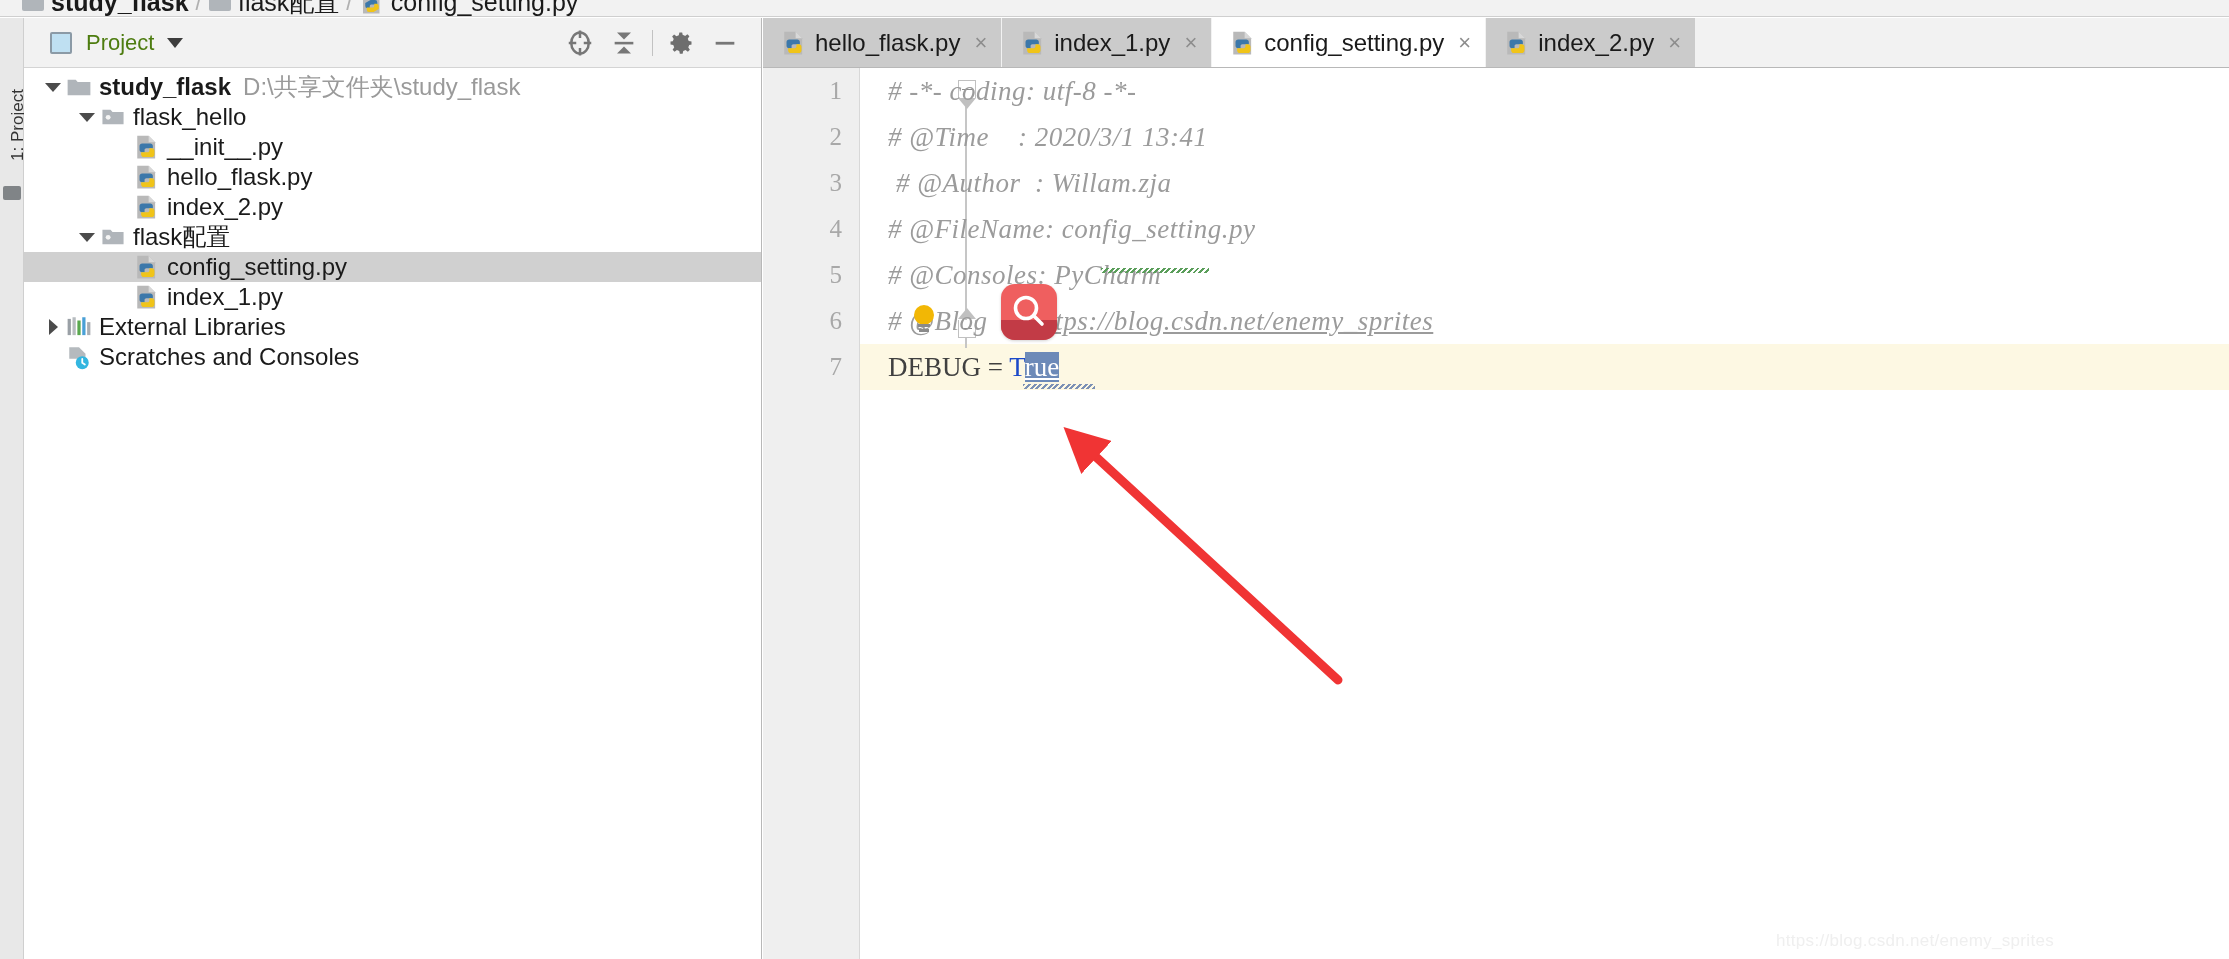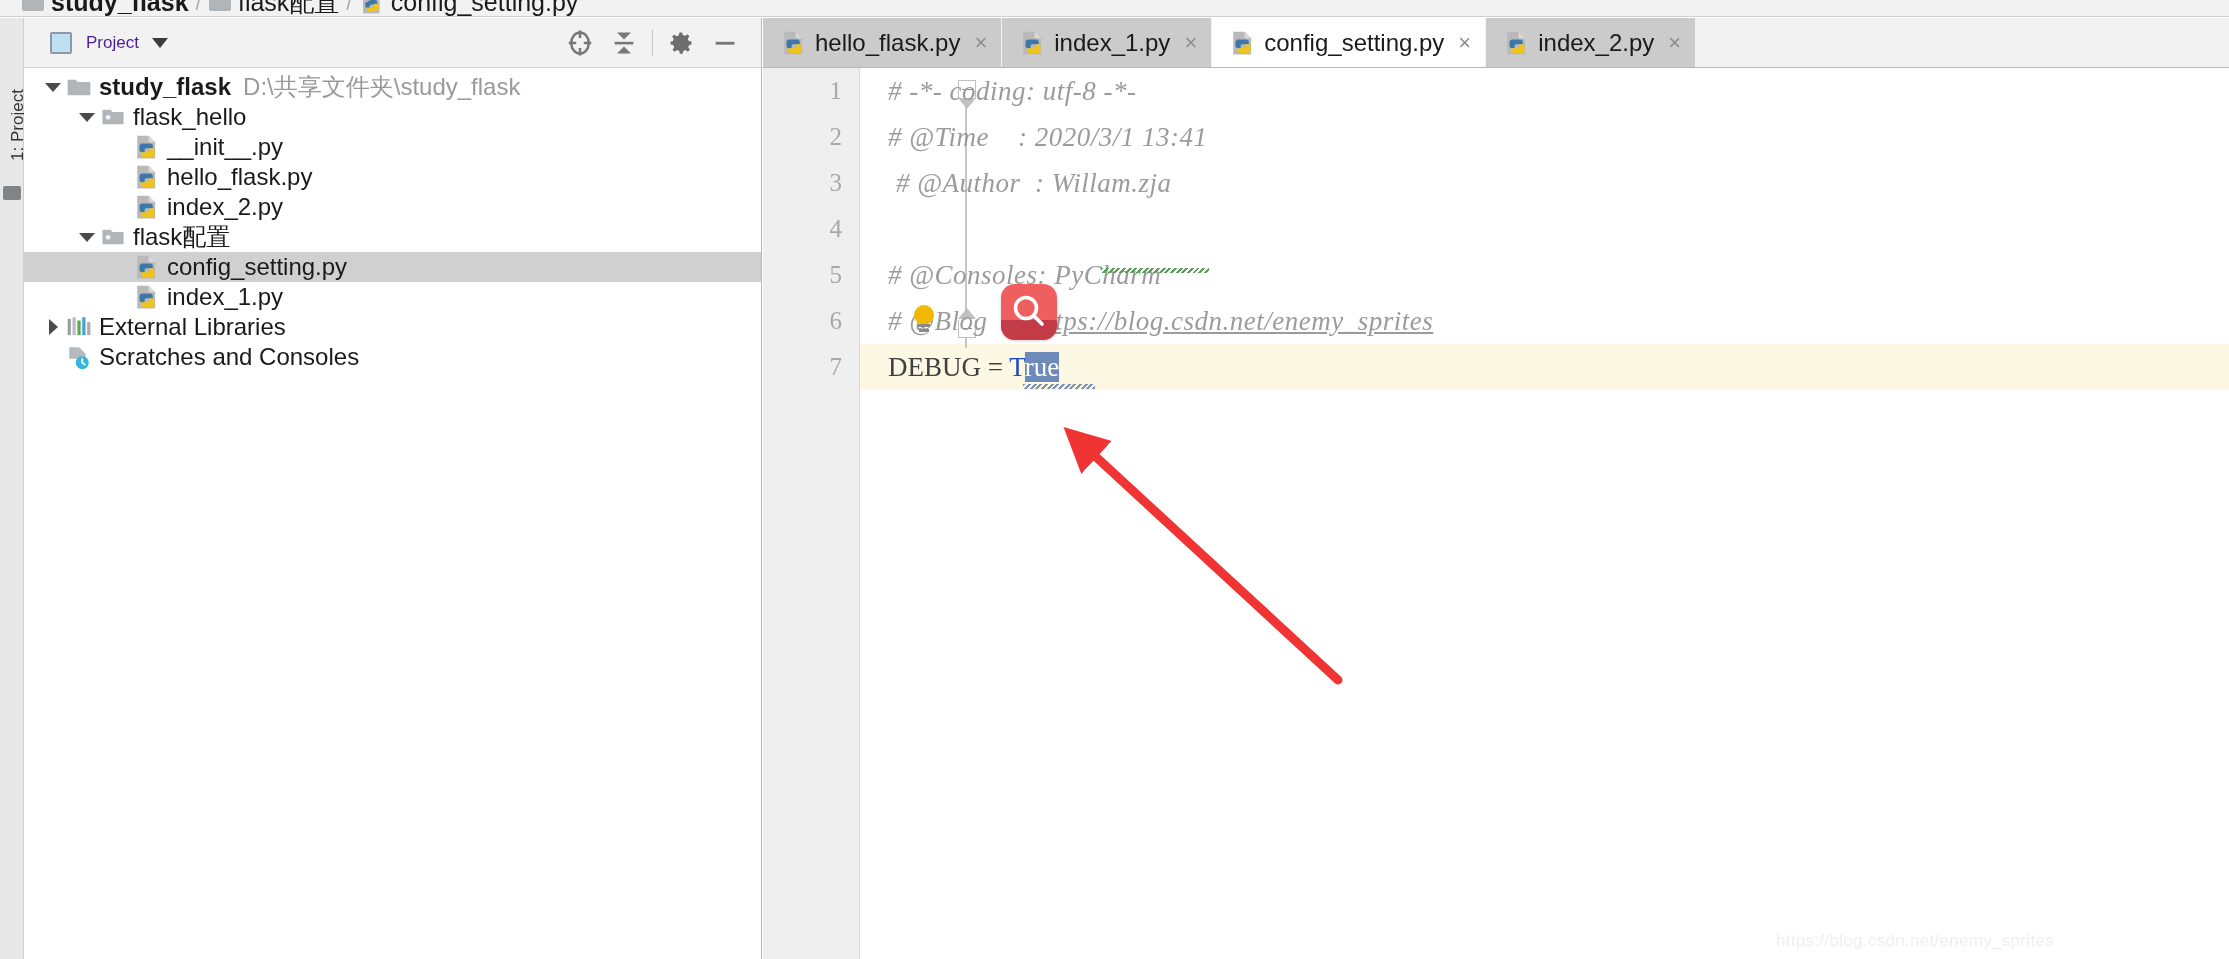--- a/index.html
+++ b/index.html
@@ -67,21 +67,21 @@
     border-bottom: 1px solid #d4d4d4;
     display: flex; align-items: center;
   }
   .ph-icon {
     margin-left: 26px;
     width: 22px; height: 22px;
     border: 2px solid #8b9aa6; background: #bfe0f2;
     border-radius: 2px;
   }
   .ph-title {
-    margin-left: 14px; font-size: 17px; color: #4c1d95;
+    margin-left: 14px; font-size: 22px; color: #4d7c0f;
   }
   .ph-caret {
     margin-left: 13px;
     width: 0; height: 0;
     border-left: 8px solid transparent; border-right: 8px solid transparent;
     border-top: 10px solid #3d3d3d;
   }
   .ph-tools {
     position: absolute; right: 14px; top: 0; height: 50px;
     display: flex; align-items: center; gap: 0px;
@@ -192,21 +192,21 @@
   .current-line-hl {
     position: absolute; left: -125px; right: 0; height: 46px;
     background: #fdf8e3;
   }
   .code-ident { color: #404040; font-family: "Liberation Serif", serif; }
   .link-url {
     color: #9b9b9b; font-style: italic; text-decoration: underline;
     letter-spacing: 0.5px;
   }
   .sel-text {
-    background: #6d8ab8; color: #ffffff;
+    background: #6d8ab8; color: #ffffff; text-decoration: underline;
   }
   .kw-blue { color: #1b49c9; }
   .squiggle {
     position: absolute;
     height: 5px;
     background: repeating-linear-gradient(135deg,#7c91b5 0 2px,transparent 2px 4px);
   }
   .squiggle.green {
     background: repeating-linear-gradient(135deg,#5a9e5a 0 2px,transparent 2px 4px);
   }
@@ -500,20 +500,21 @@
       <div class="fold-col">
         <div class="fold-line" style="top:22px;height:258px;"></div>
         <div class="fold-box top" style="top:12px;"></div>
         <div class="fold-box bot" style="top:252px;"></div>
       </div>
 
       <div class="code-lines" id="codelines">
           <div class="cl" style="top: 0px;"><span class="comment"># -*- coding: utf-8 -*-</span></div>
           <div class="cl" style="top: 46px;"><span class="comment"># @Time    : 2020/3/1 13:41</span></div>
           <div class="cl" style="top: 92px; margin-left: 8px;"><span class="comment"># @Author  : Willam.zja</span></div>
+          <div class="cl" style="top: 138px;"><span class="comment"># @FileName: config_setting.py</span></div>
           <div class="cl" style="top: 184px;"><span class="comment"># @Consoles: PyCharm</span></div>
           <div class="cl" style="top: 230px;"><span class="comment"># @Blog    : </span><span class="link-url">https://blog.csdn.net/enemy_sprites</span></div>
           <div class="cl" style="top: 276px;"><span class="code-ident">DEBUG</span><span class="code-ident"> </span><span class="code-ident">=</span><span class="code-ident"> </span><span class="kw-blue">T</span><span class="sel-text">rue</span></div>
         </div>
 
       <div class="bulb" style="left:148px; top:237px;">
         <div class="glass"></div>
           <div class="base1"></div>
           <div class="base2"></div>
       </div>

